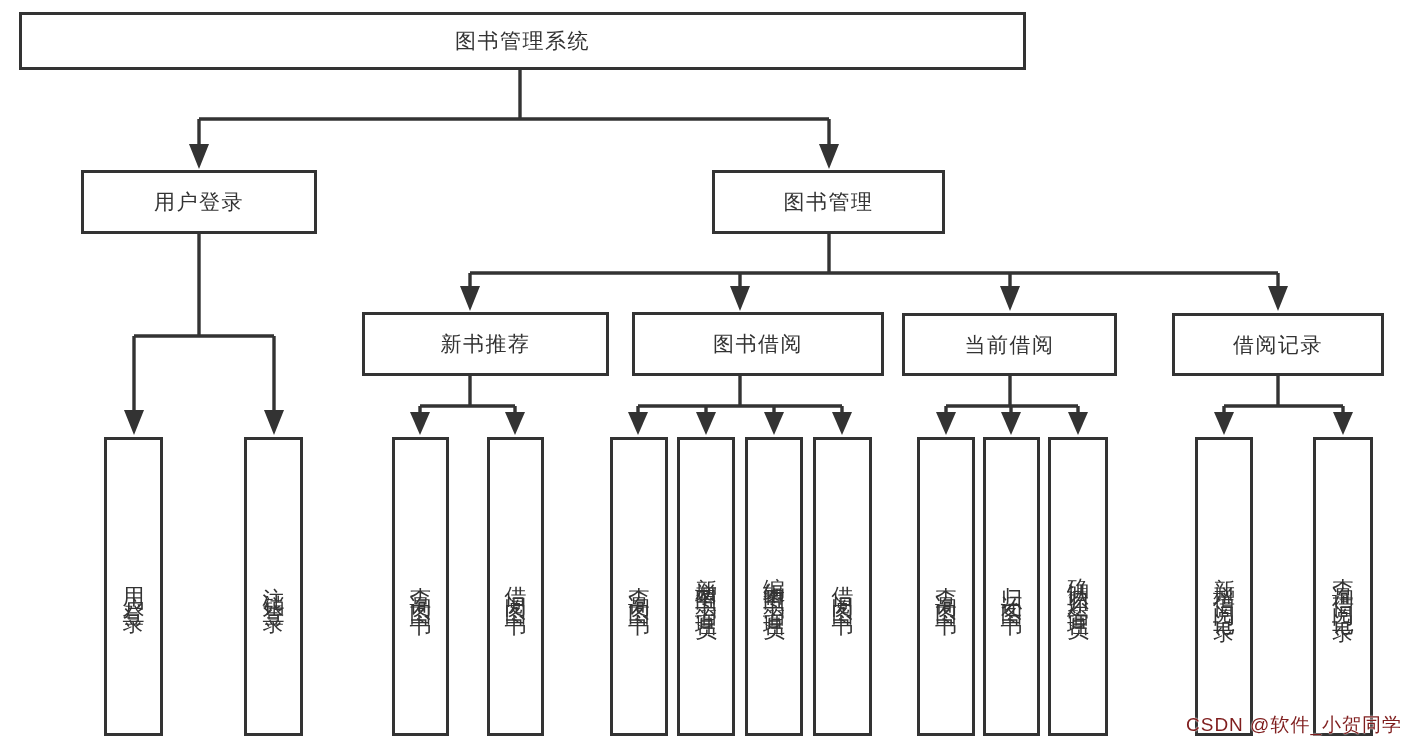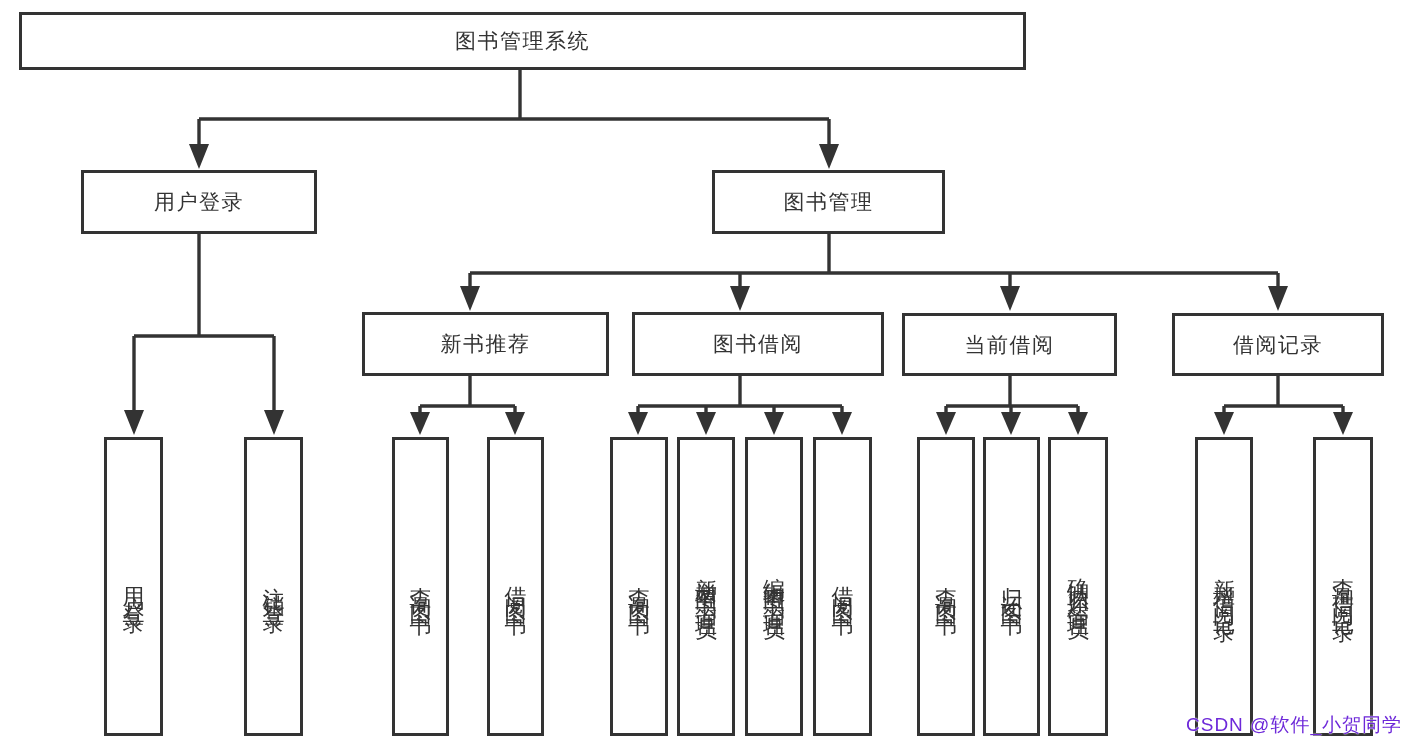--- a/index.html
+++ b/index.html
@@ -21,21 +21,21 @@
   .vnode{font-size:22px;}
   .vnode .vtext{
     writing-mode:vertical-rl;
     letter-spacing:9px;
     line-height:1;
     color:#333333;
   }
   .watermark{
     position:absolute;left:1186px;top:712px;
     font-size:19px;letter-spacing:1px;
-    color:#6d28d9;z-index:6;
+    color:#7f1d1d;z-index:6;
     text-shadow:0 0 2px #ffffff,0 0 1px #ffffff;
     white-space:nowrap;
   }
 </style>
 </head>
 <body>
 
 <div class="stage">
 
   <svg class="connectors" viewBox="0 0 1405 747" xmlns="http://www.w3.org/2000/svg">

